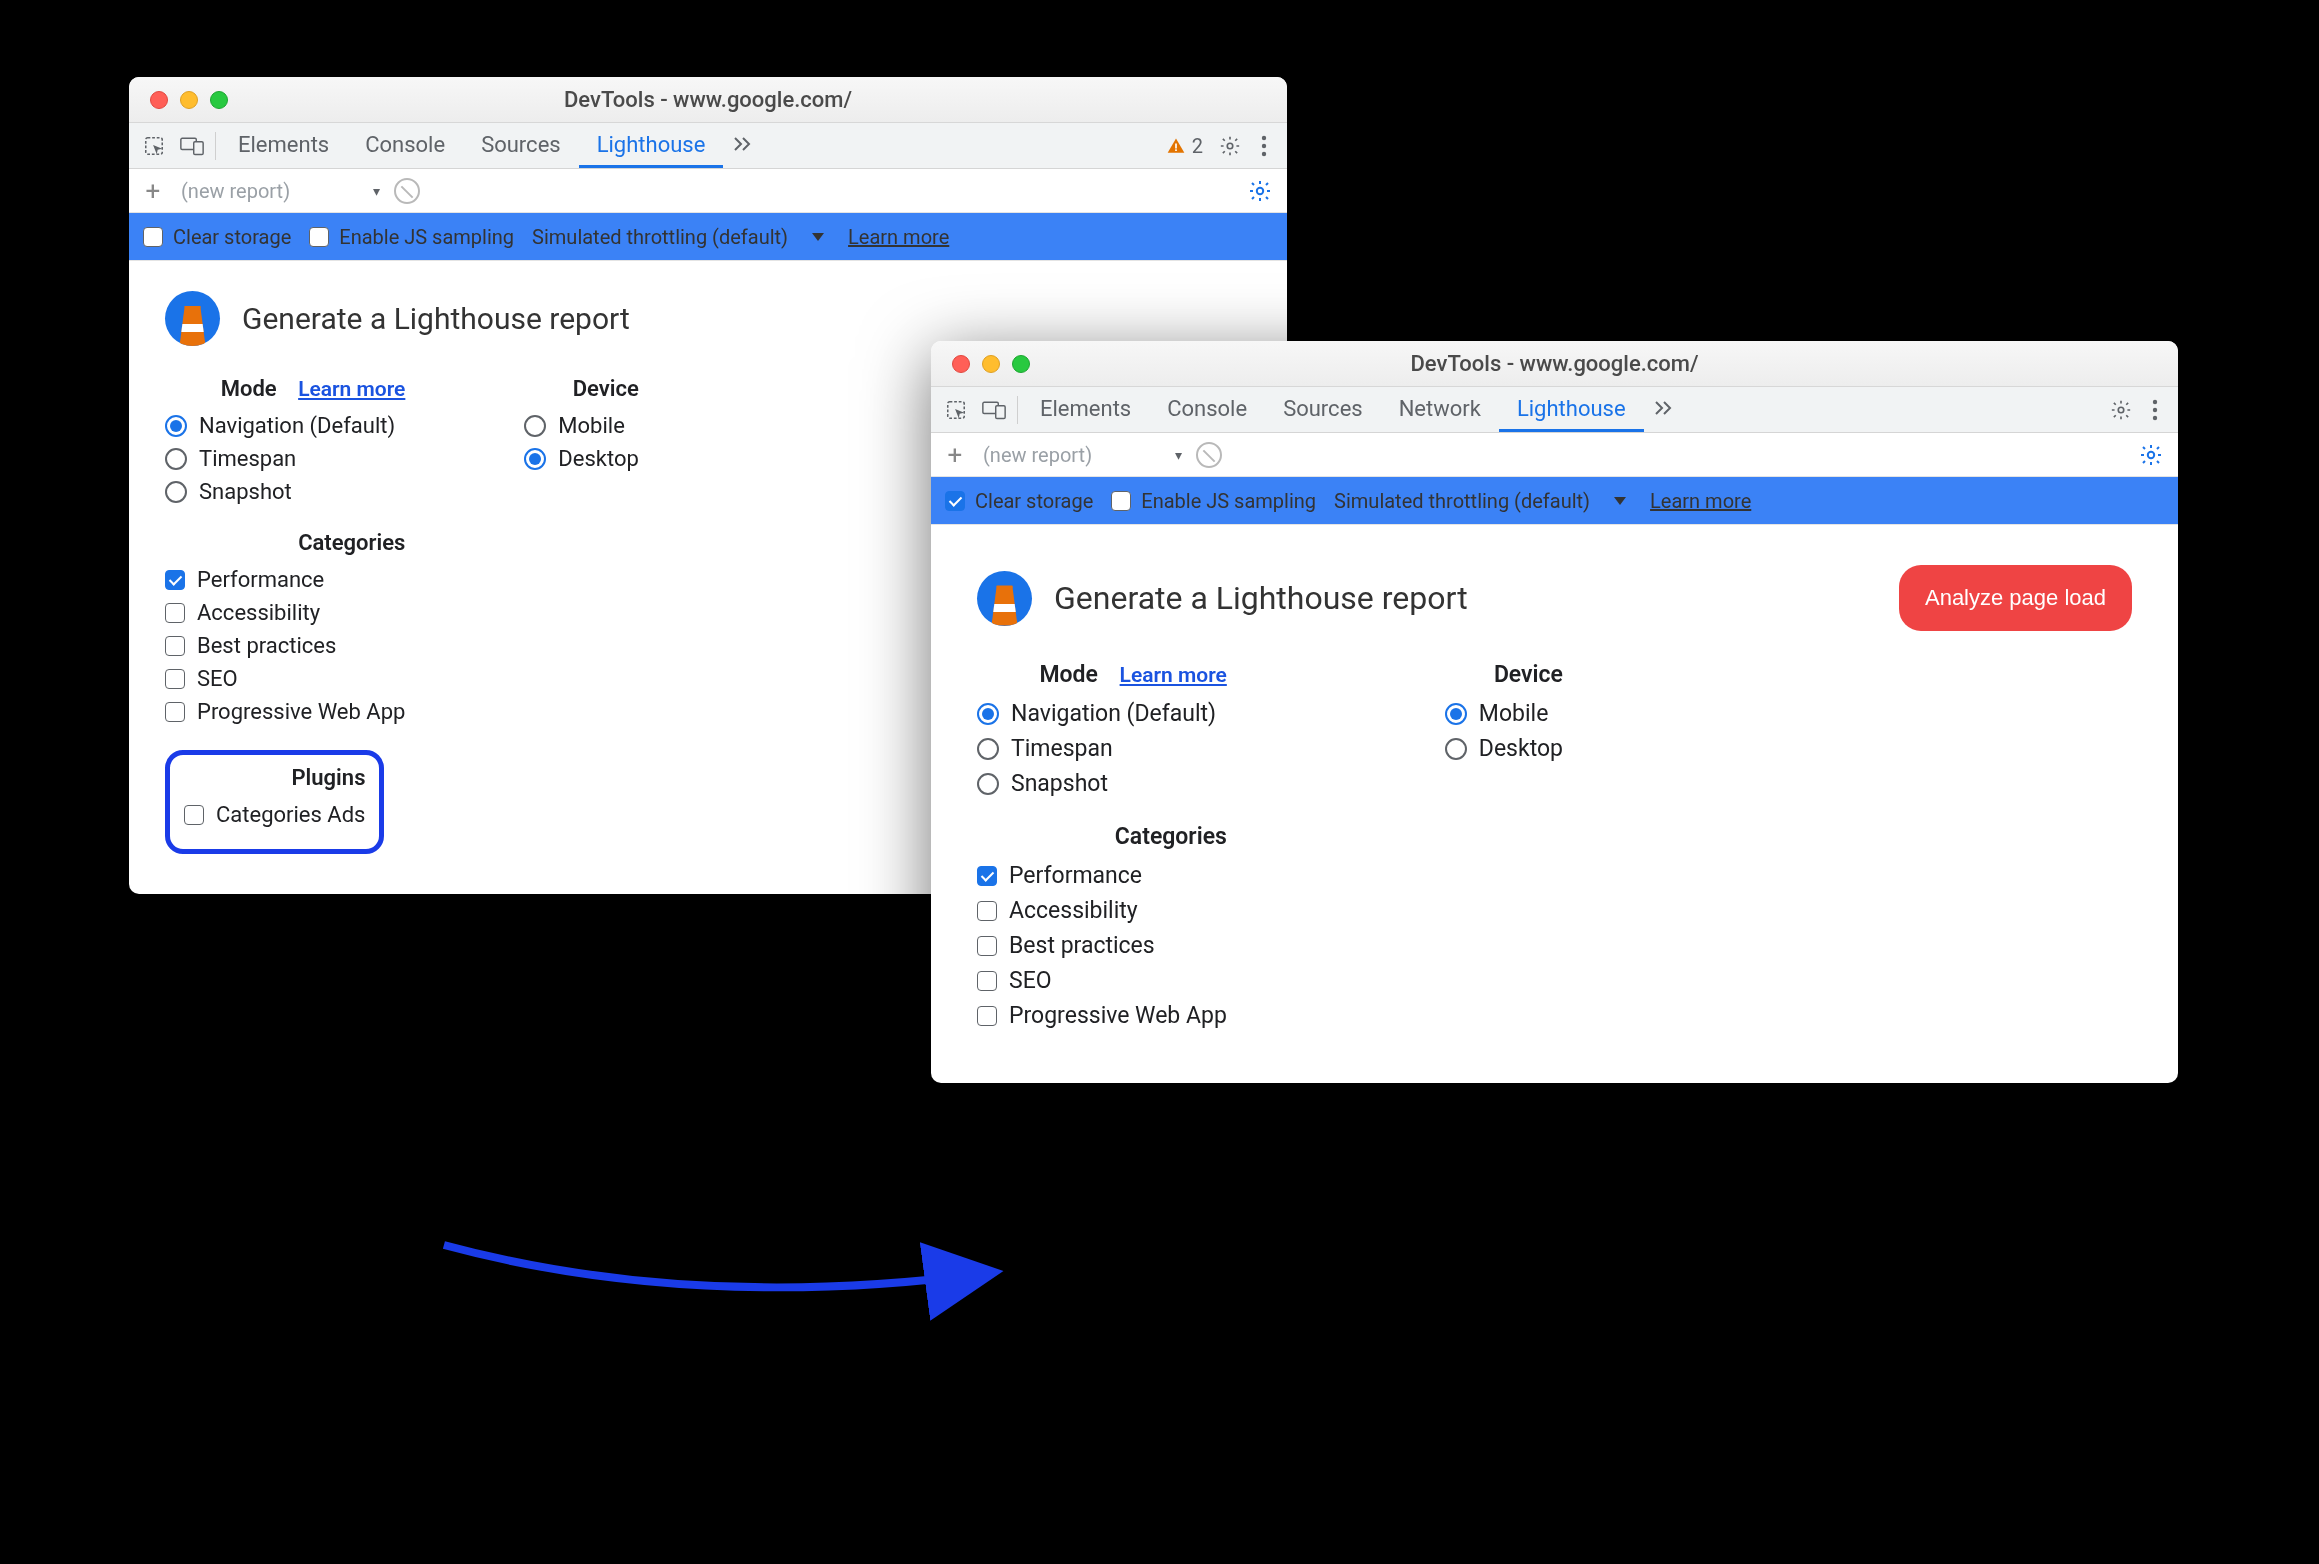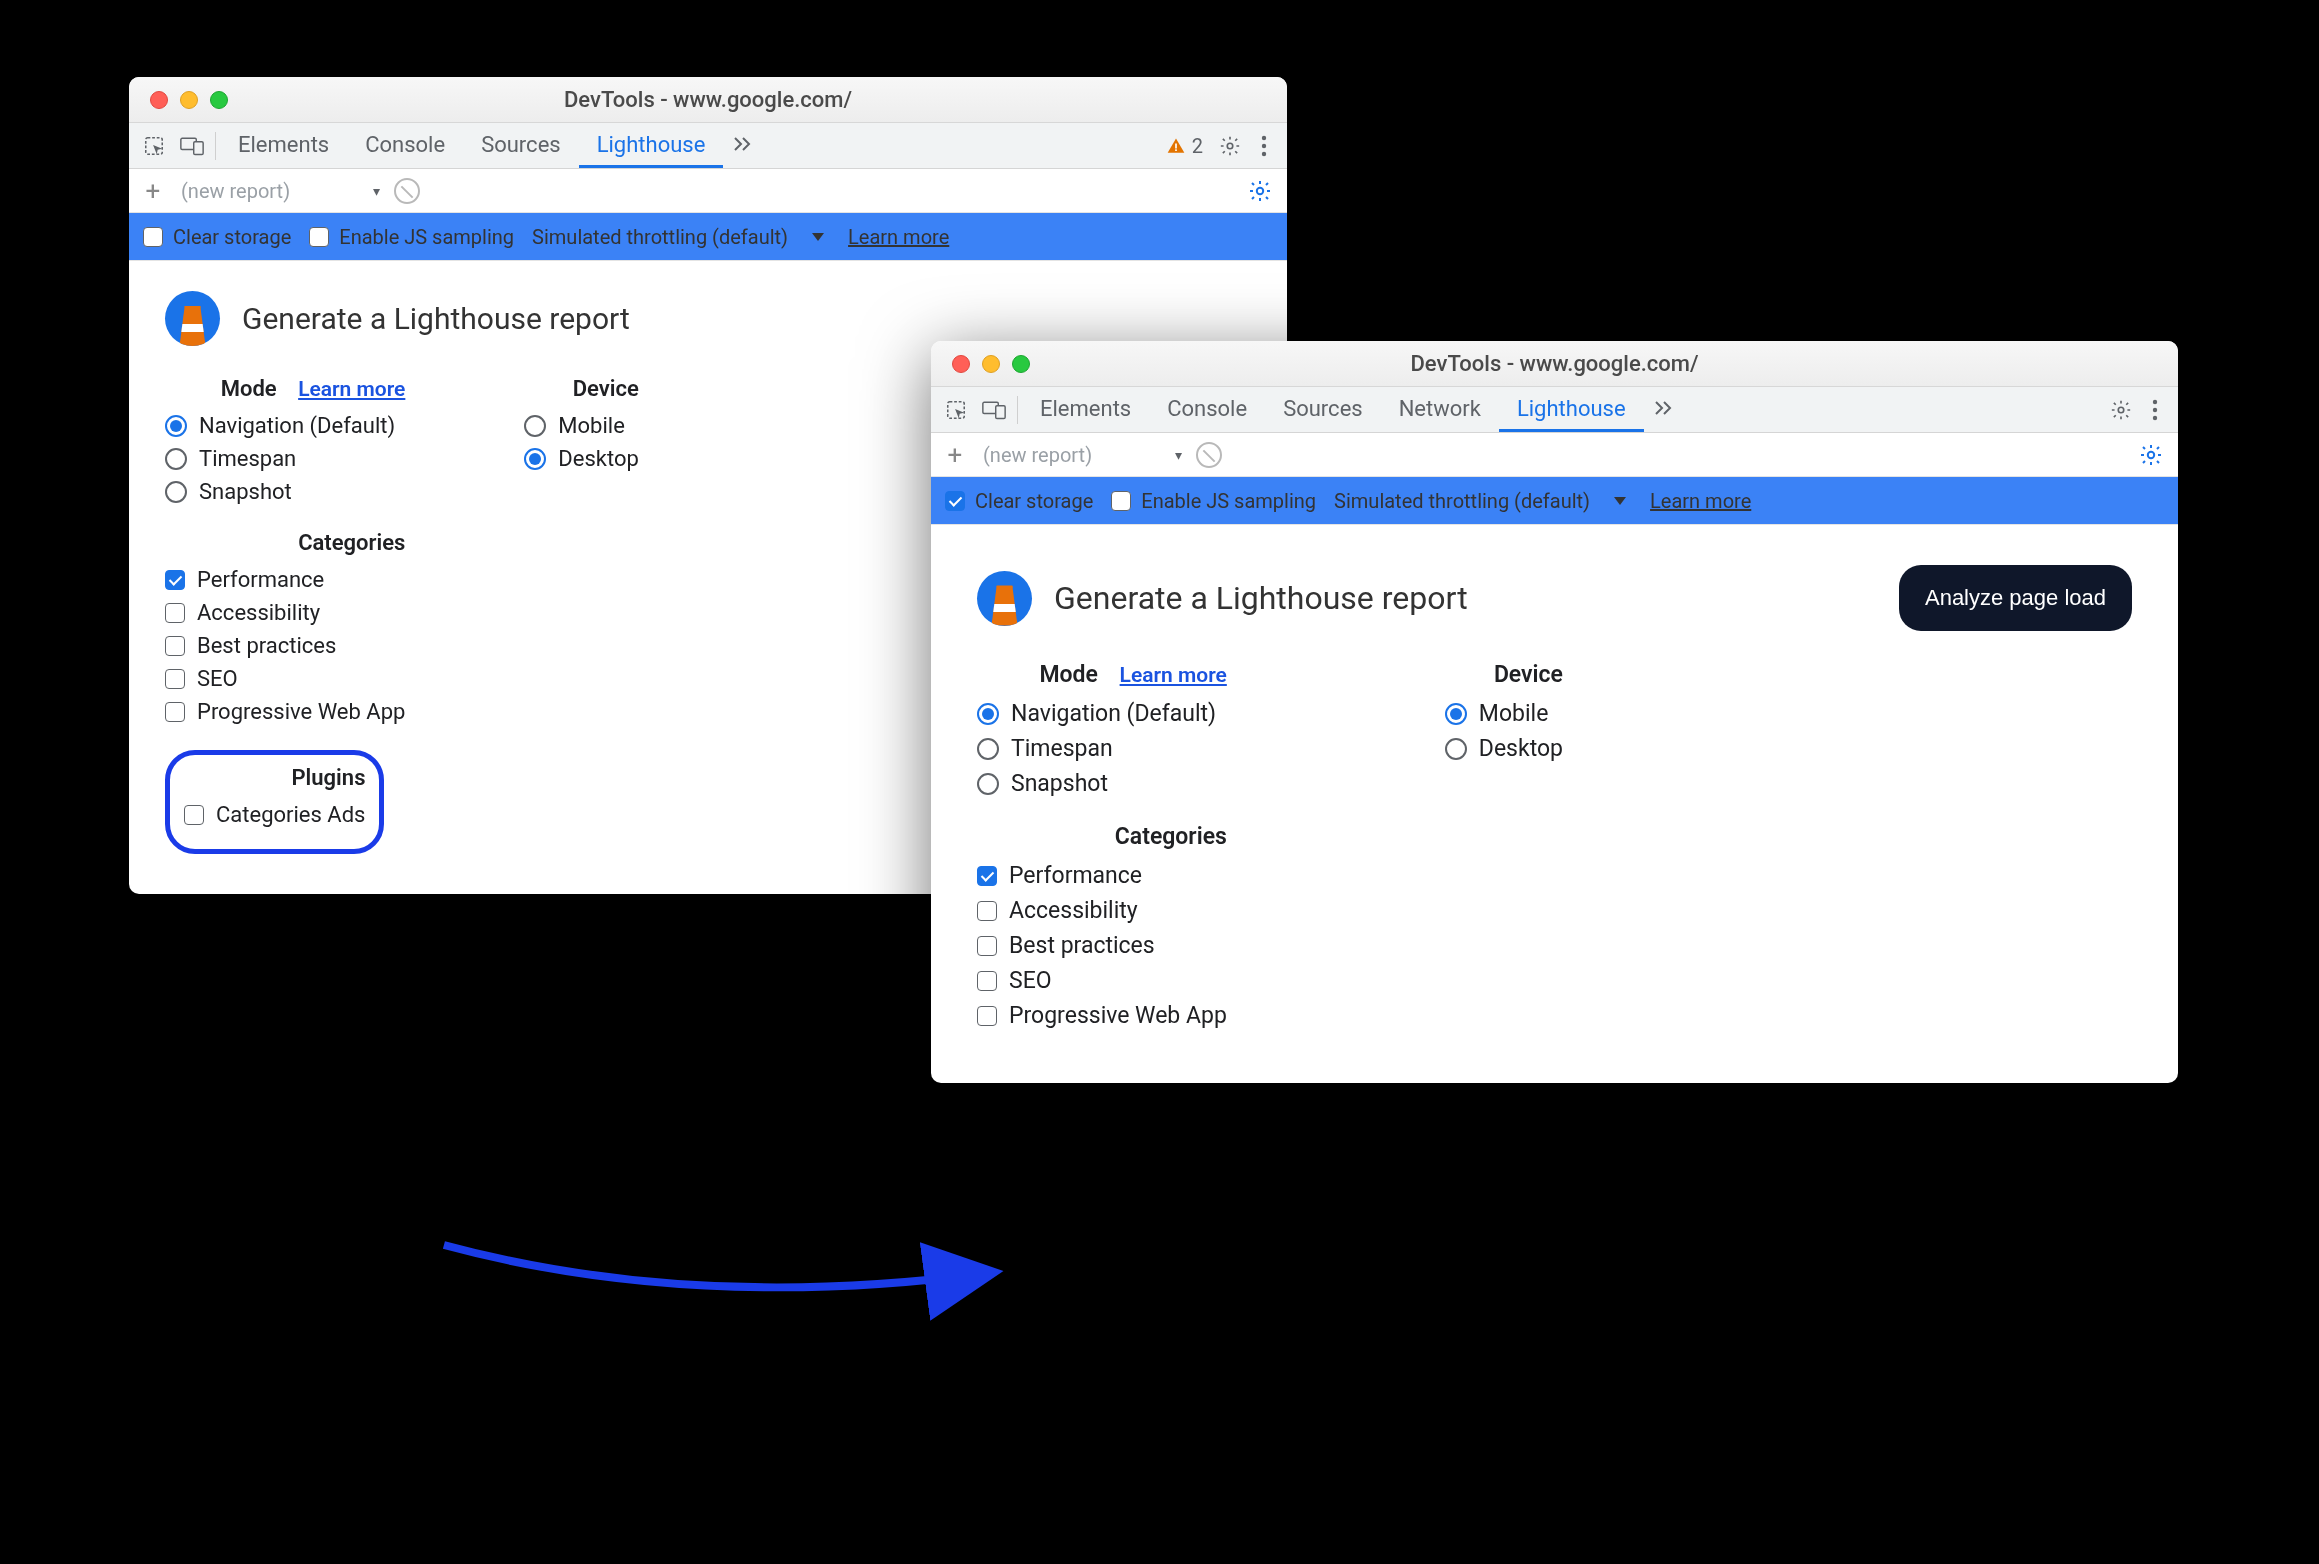--- a/index.html
+++ b/index.html
@@ -134,25 +134,25 @@
   .radio {
     width:22px; height:22px; border:2px solid #5f6368; border-radius:50%;
     display:inline-flex; align-items:center; justify-content:center; flex-shrink:0;
   }
   .radio.sel { border-color:#1a73e8; }
   .radio.sel::after{
     content:""; width:12px; height:12px; border-radius:50%; background:#1a73e8;
   }
   .section { margin-top:26px; }
   .highlight-box {
-    border:5px solid #1a3be8; border-radius:30px;
+    border:5px solid #1a3be8; border-radius:18px;
     padding:10px 14px 14px; display:inline-block; margin-top:18px;
   }
   .analyze-btn{
-    background:#0f172a; color:#fff; border:none; border-radius:22px;
+    background:#ef4444; color:#fff; border:none; border-radius:22px;
     padding:20px 26px; font-size:22px; font-weight:500; margin-left:auto;
   }
 
   
   #winA { left:129px; top:77px; width:1158px; }
   #winB { left:931px; top:341px; width:1247px; }
 
   
   .arrow {
     position:absolute; pointer-events:none;

